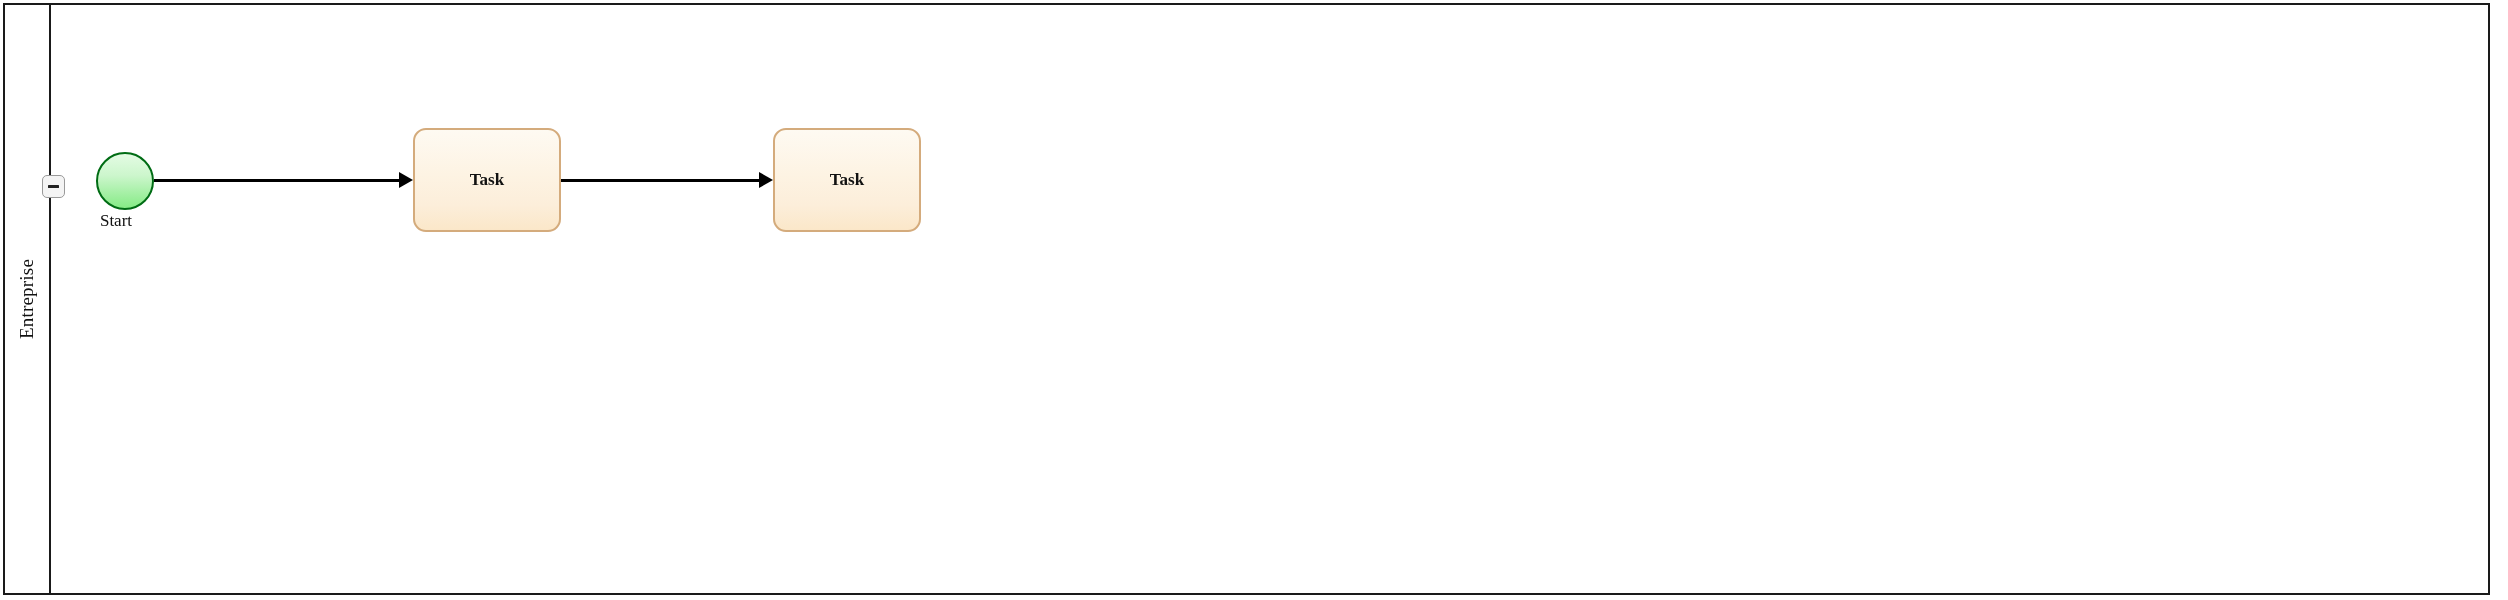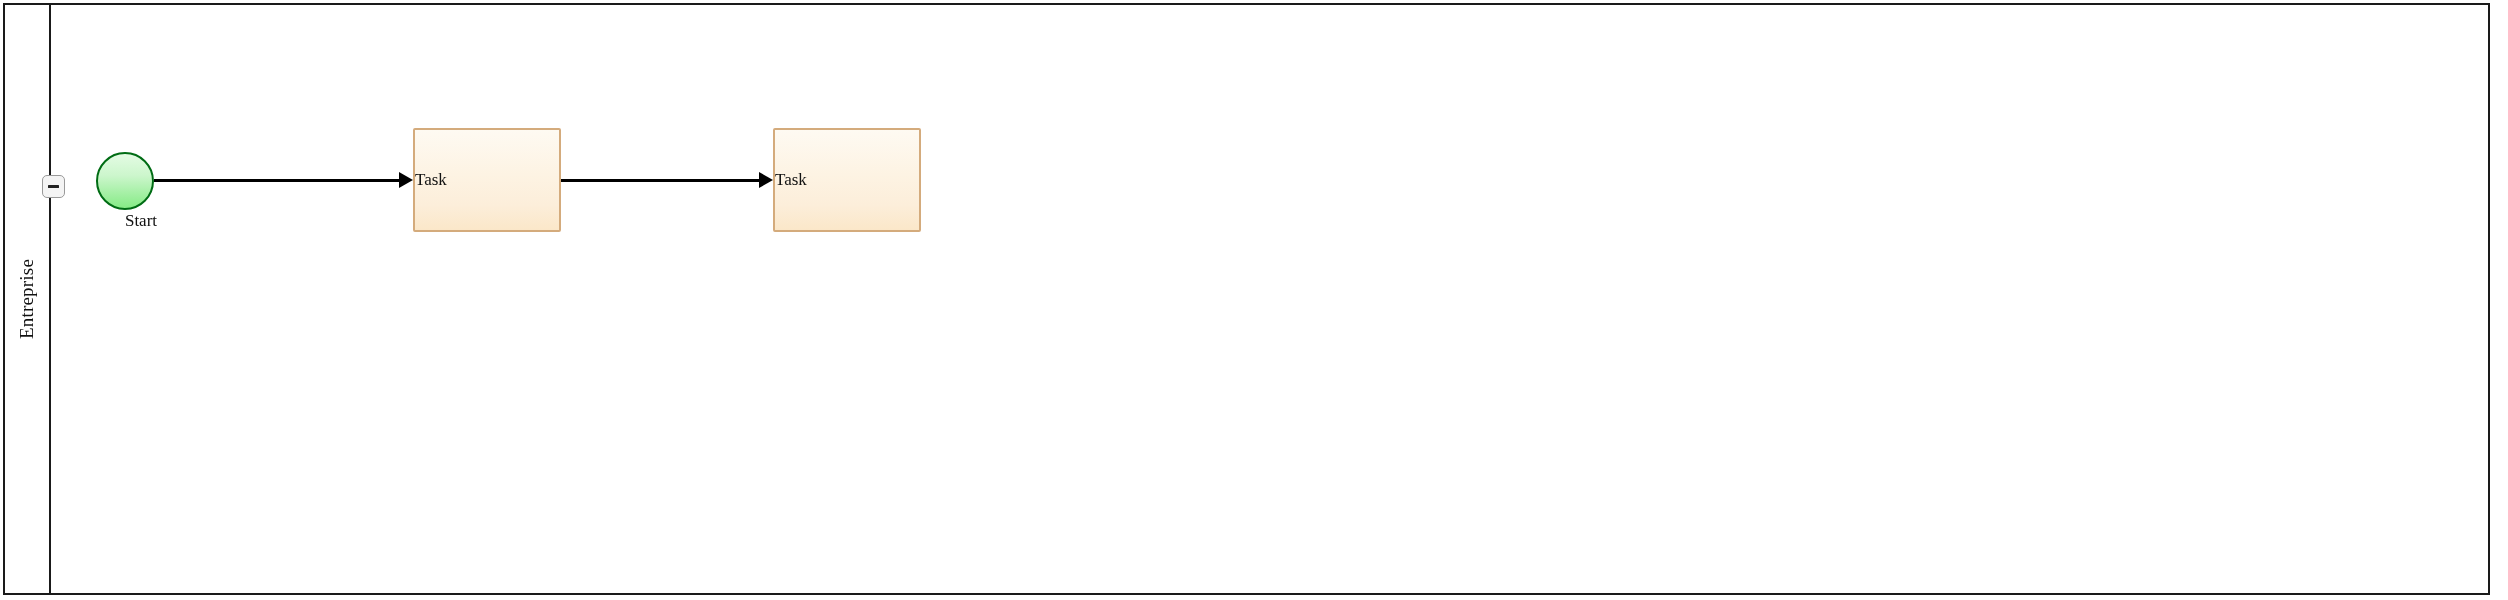--- a/index.html
+++ b/index.html
@@ -100,40 +100,42 @@
     height: 58px;
     box-sizing: border-box;
     border-radius: 50%;
     border: 2px solid #006c14;
     background: linear-gradient(to bottom, #e2fbe2 0%, #cdf6cd 38%, #a8 efa8 70%, #88ec88 100%);
     background: linear-gradient(to bottom, #e4fbe4 0%, #ccf6cc 40%, #a6f0a6 72%, #86eb86 100%);
     z-index: 4;
   }
   .start-label {
     position: absolute;
-    left: 136px;
+    left: 111px;
     top: 206px;
     transform: translateX(-50%);
     white-space: nowrap;
     font-family: "Liberation Serif", "DejaVu Serif", serif;
     font-size: 17px;
     color: #111111;
     z-index: 4;
   }
 
   
   .task {
     position: absolute;
     box-sizing: border-box;
     border: 2px solid #d4ab7c;
-    border-radius: 2px;
+    border-radius: 13px;
     background: linear-gradient(to bottom, #fefaf2 0%, #fdf3e3 45%, #fceeda 75%, #fbe7c9 100%);
     display: flex;
     align-items: center;
+    justify-content: center;
     z-index: 3;
+    font-weight: bold;
   }
   .task-label {
     font-family: "Liberation Serif", "DejaVu Serif", serif;
     font-size: 17px;
     color: #111111;
     text-align: center;
     line-height: 1.2;
   }
 
   #task-1 { left: 408px; top: 123px; width: 148px; height: 104px; }

